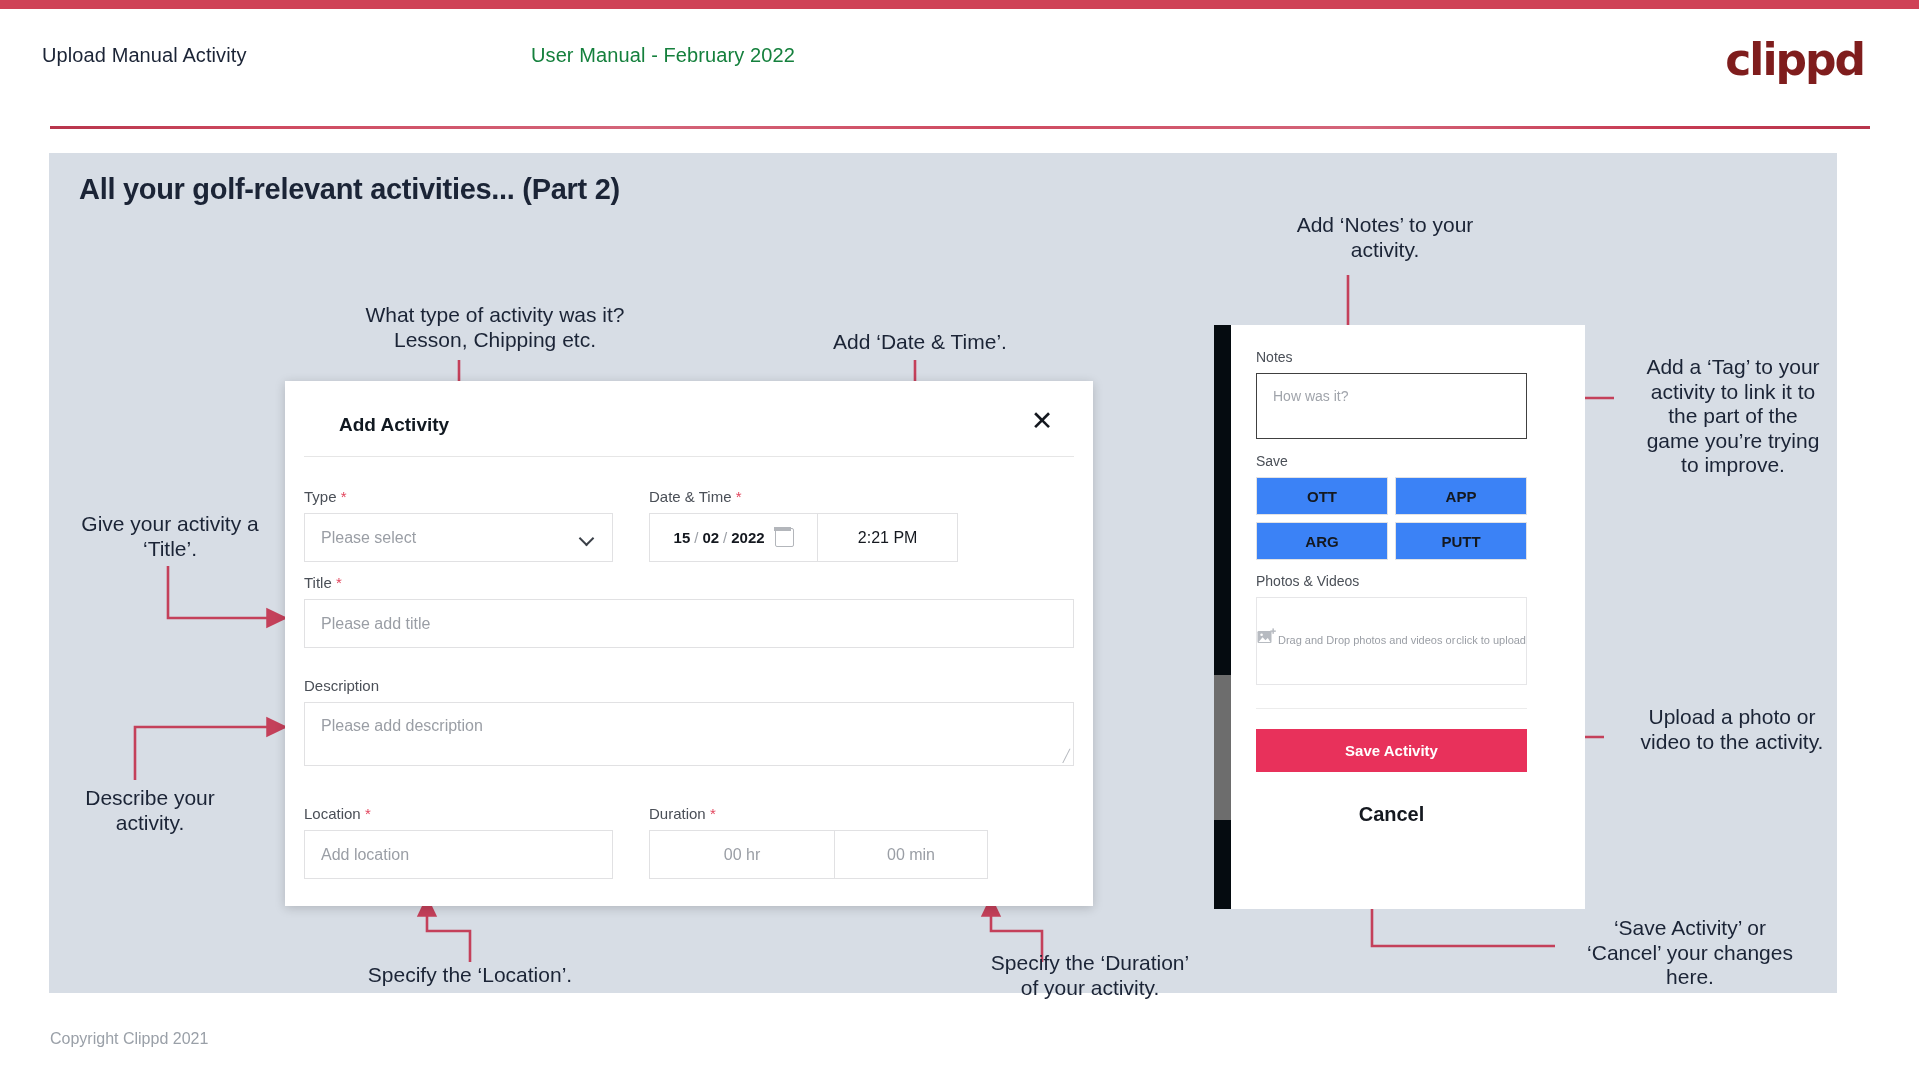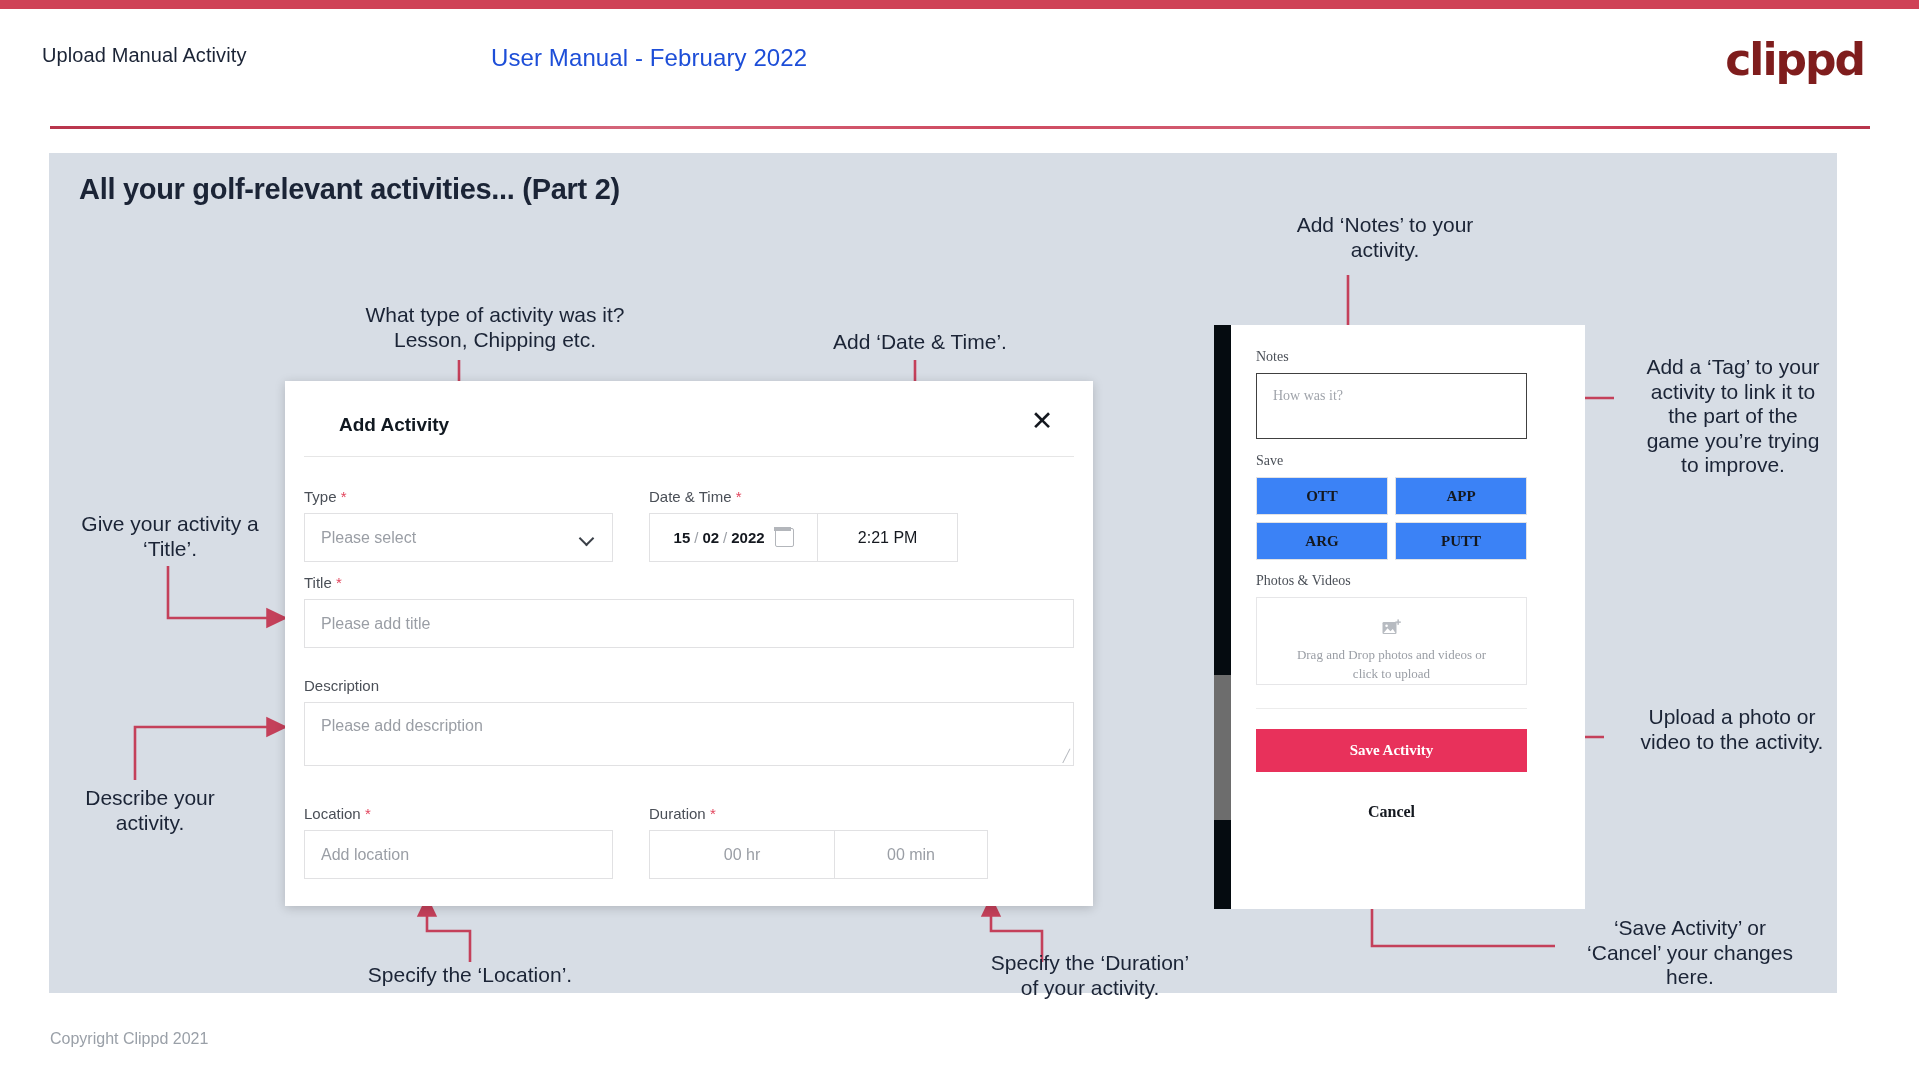--- a/index.html
+++ b/index.html
@@ -13,22 +13,22 @@
   
   .topstrip{
     position:absolute;left:0;top:0;width:1919px;height:9px;
     background:#cf4257;
   }
   .hdr-title{
     position:absolute;left:42px;top:44px;
     font-size:20px;color:#1b2436;font-weight:400;letter-spacing:.1px;
   }
   .hdr-sub{
-    position:absolute;left:491px;top:44px;
-    font-size:24px;color:#1d4ed8;font-weight:400;letter-spacing:.1px;
+    position:absolute;left:531px;top:44px;
+    font-size:20px;color:#15803d;font-weight:400;letter-spacing:.1px;
   }
   .logo{
     position:absolute;right:55px;top:38px;
     font-size:44px;font-weight:bold;color:#7f1d1d;
     letter-spacing:-2.0px;font-family:"DejaVu Sans", sans-serif;
     line-height:1;
   }
   .hdr-rule{
     position:absolute;left:50px;top:126px;width:1820px;height:3px;
     background:linear-gradient(90deg,#b8354c 0%,#cf4a60 12%,#d4657a 32%,#cf4a60 52%,#d4657a 72%,#c83c54 88%,#b8354c 100%);
@@ -87,21 +87,21 @@
     border-right:2px solid #3b4048;border-bottom:2px solid #3b4048;
     transform:rotate(45deg);
   }
   .cal{
     width:17px;height:17px;border:1.6px solid #b3b6bb;border-radius:2px;position:relative;
     margin-left:10px;
   }
   .cal:before{content:"";position:absolute;left:-1.6px;top:-1.6px;width:17px;height:4px;background:#b3b6bb;}
   
   .phone{
-    position:absolute;left:1214px;top:325px;width:340px;height:584px;font-family:Liberation Serif, serif;
+    position:absolute;left:1214px;top:325px;width:340px;height:584px;
   }
   .bezel-l,.bezel-r{
     position:absolute;top:0;width:17px;height:584px;background:#050b10;
   }
   .bezel-l{left:0;}
   .bezel-r{right:0;}
   .bezel-l .mid,.bezel-r .mid{
     position:absolute;left:0;top:350px;width:17px;height:145px;background:#6d6d6d;
   }
   .screen{
@@ -111,29 +111,29 @@
   .p-box{
     box-sizing:border-box;border:1px solid #404040;background:#fff;
   }
   .tag{
     box-sizing:border-box;border:1px solid #e2e2e4;background:#3b82f6;
     height:38px;display:flex;align-items:center;justify-content:center;
     font-size:15px;font-weight:bold;color:#14181f;
   }
   .dropzone{
     box-sizing:border-box;border:1px solid #e6e6e8;background:#fff;
-    display:flex;flex-direction:column;align-items:center;justify-content:flex-end;
-    font-size:13px;color:#9a9ea5;text-align:center;line-height:1.45;
+    display:flex;flex-direction:row;align-items:center;justify-content:space-between;
+    font-size:11px;color:#9a9ea5;text-align:center;line-height:1.45;
   }
   .save-btn{
     background:#e8315b;color:#fff;height:43px;display:flex;align-items:center;
     justify-content:center;font-size:15px;font-weight:bold;
   }
   .cancel-btn{
-    text-align:center;font-size:16px;font-weight:bold;color:#14181f;
+    text-align:center;font-size:20px;font-weight:bold;color:#14181f;
   }
   .copyright{
     position:absolute;left:50px;top:1030px;font-size:16px;color:#9aa0a8;
   }
 </style>
 </head>
 <body>
 
 <div class="topstrip"></div>
 

